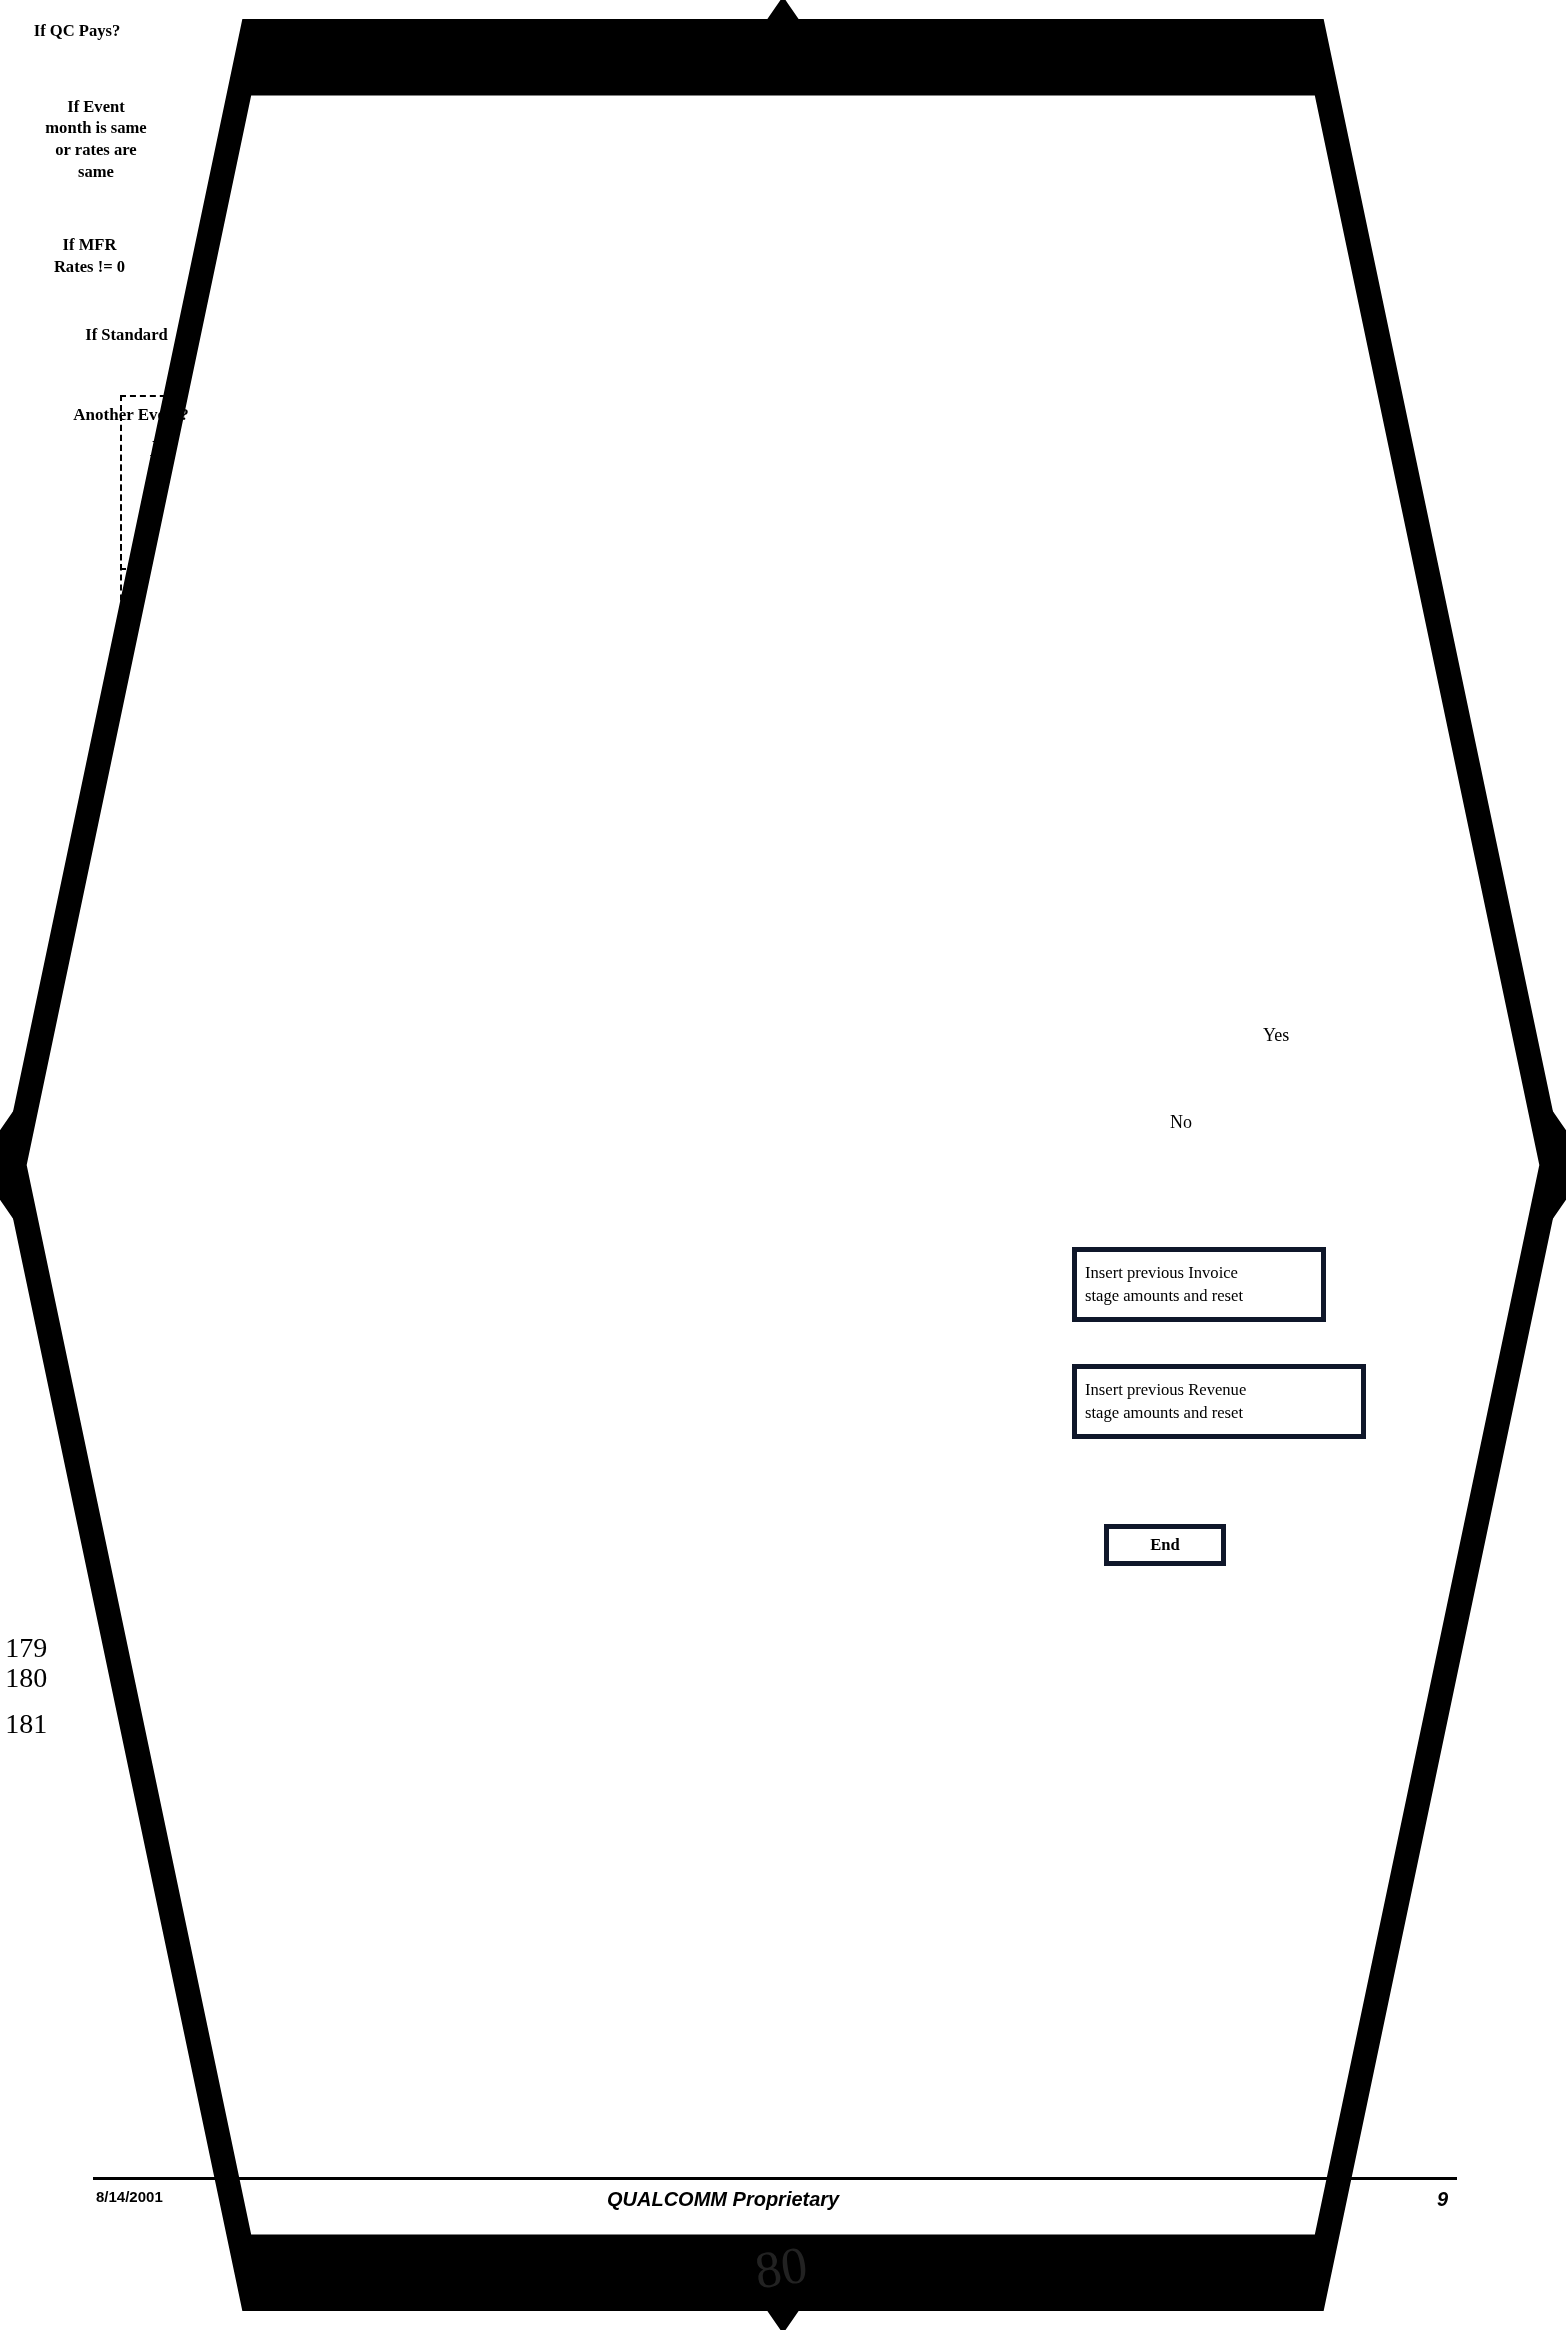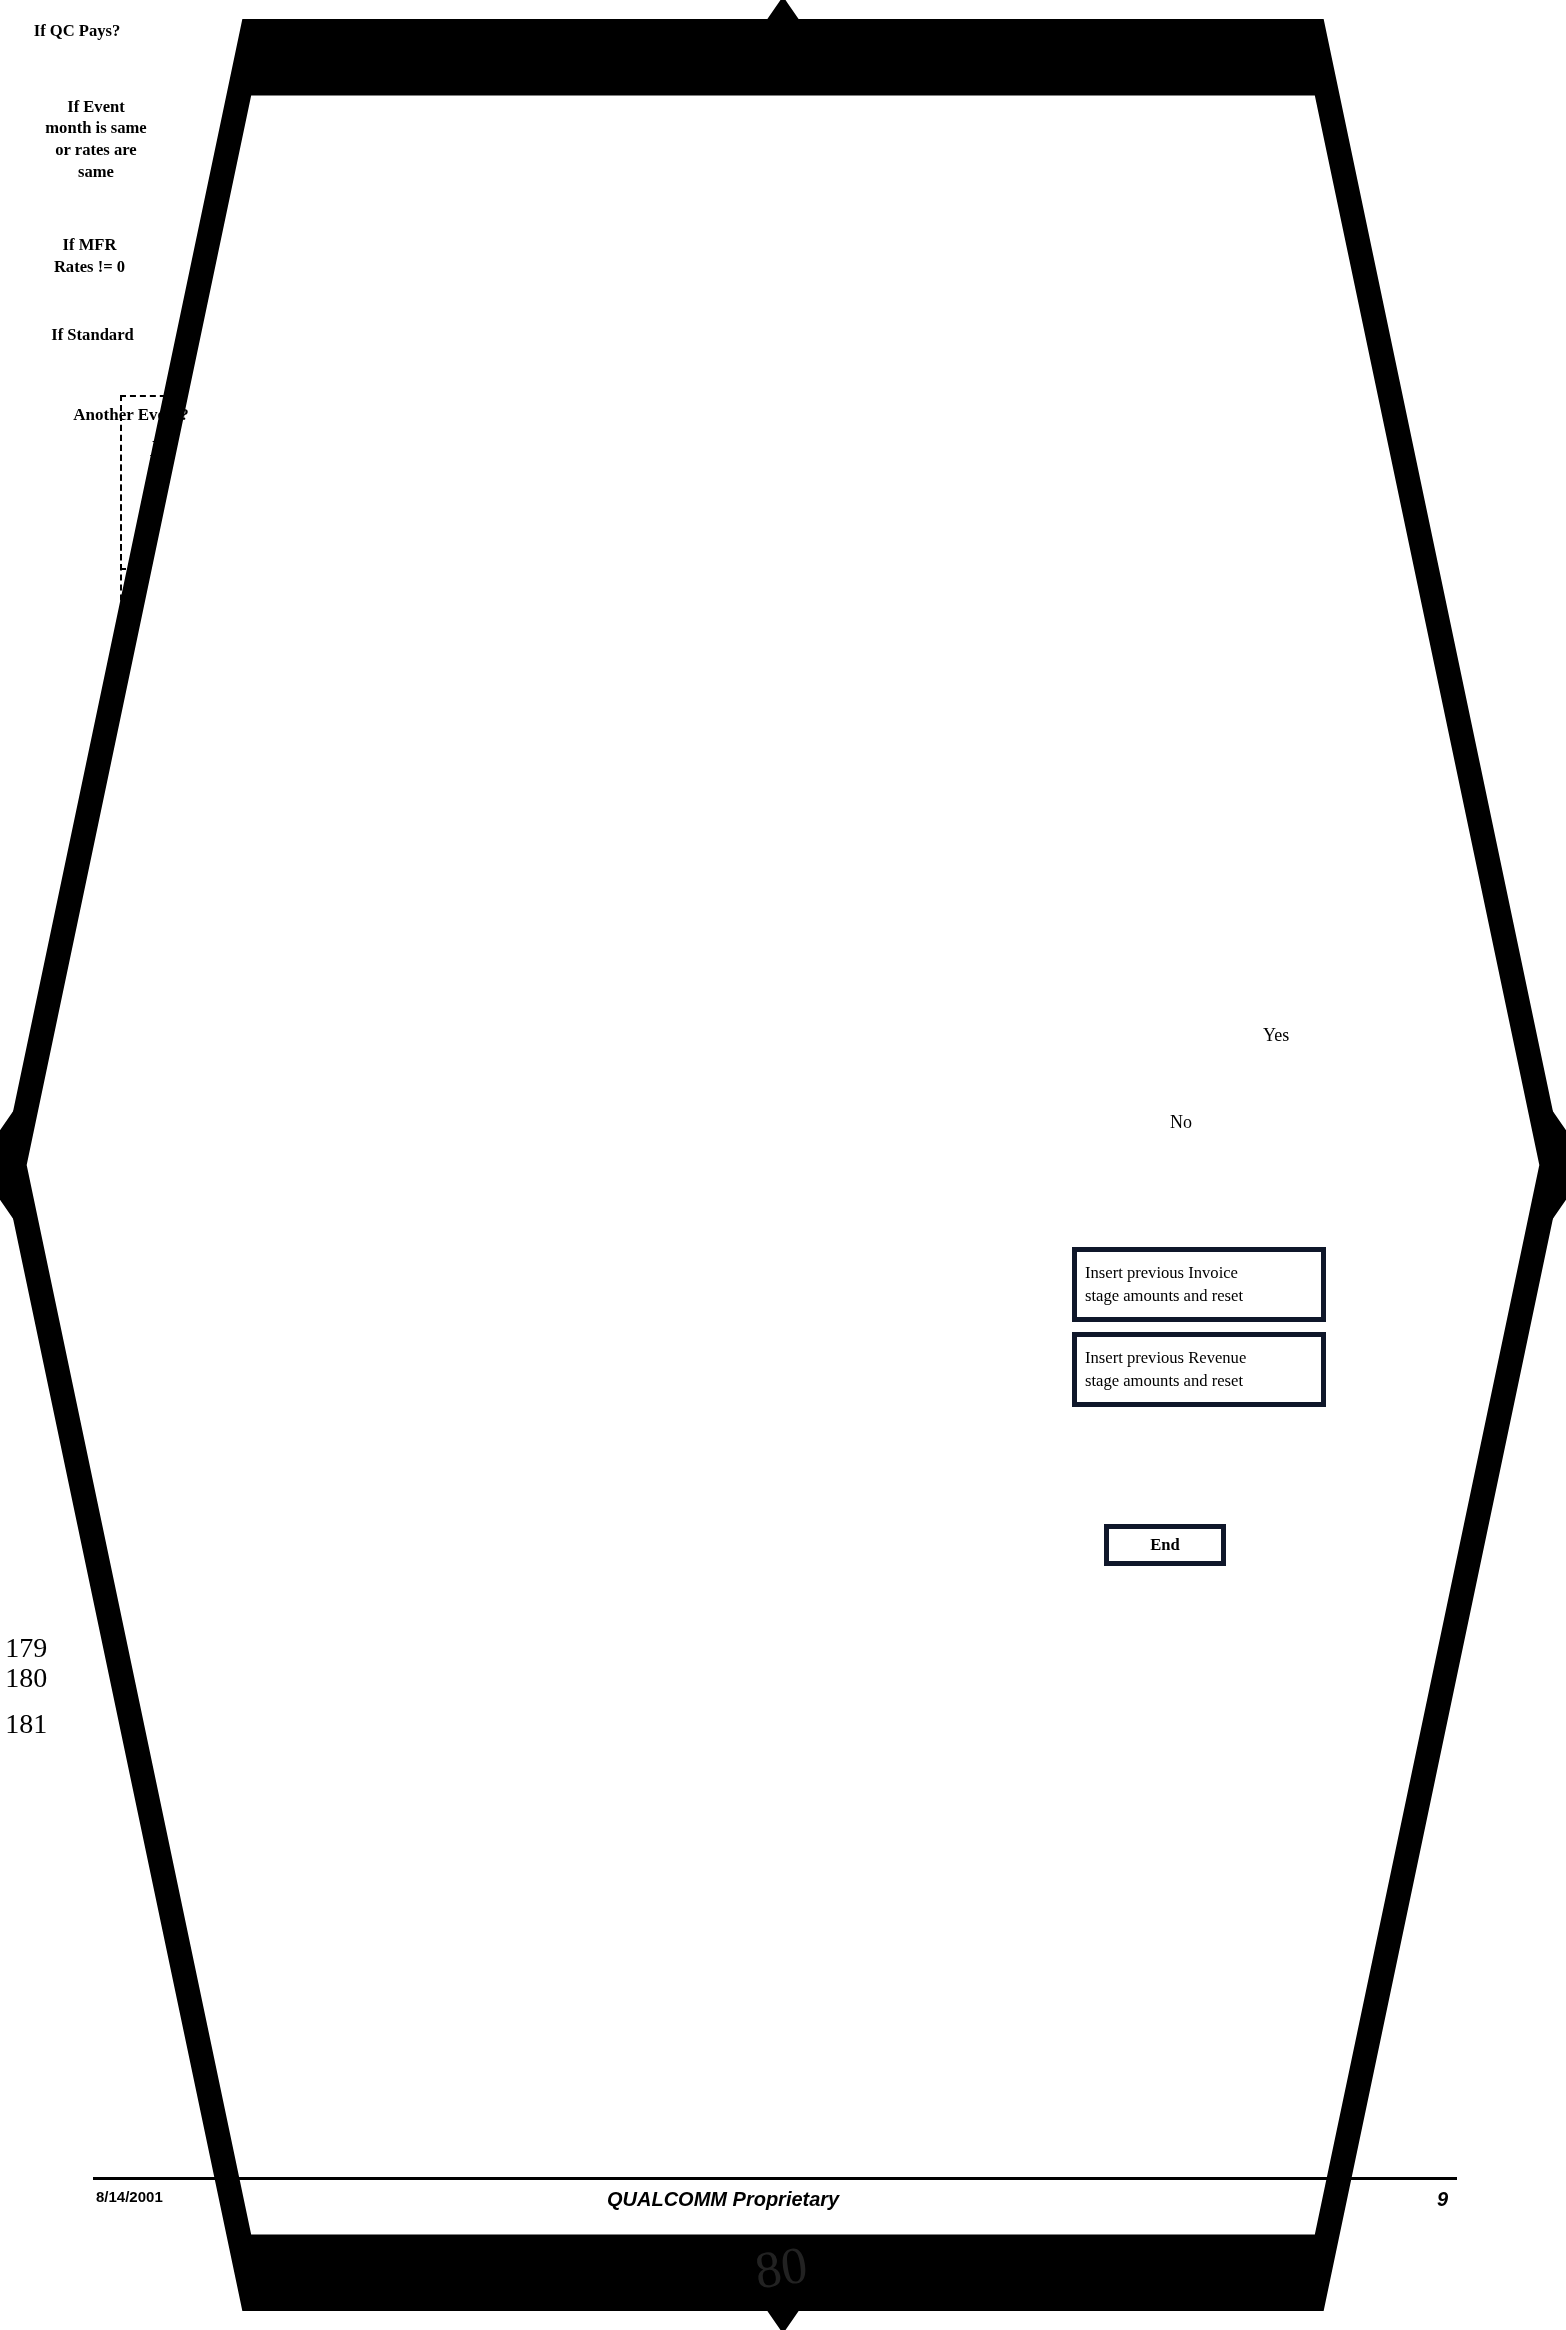--- a/index.html
+++ b/index.html
@@ -199,21 +199,21 @@
       </svg>
     <div class="dtxt" style="white-space:pre-line;">If MFR
 Rates != 0</div>
   </div>
   <div class="lbl" style="left:755px;top:833px;">Yes</div>
 
   <div class="node box" style="left:821px;top:839px;width:166px;height:99px;">
     <div class="t">Set INV Stage Type to INV-QFR or INV-ZERO</div>
   </div>
 
-  <div class="dia" style="left:645px;top:989px;width:185px;height:79px;">
+  <div class="dia" style="left:645px;top:989px;width:185px;height:79px;padding-left:34px;">
     <svg viewBox="0 0 280 120" preserveAspectRatio="none">
         <polygon points="140,3 277,60 140,117 3,60" fill="#fff" stroke="#000" stroke-width="4"></polygon>
       </svg>
     <div class="dtxt">If Standard</div>
   </div>
   <div class="lbl" style="left:646px;top:1072px;">Yes</div>
   <div class="lbl" style="left:794px;top:1072px;">No</div>
 
   <div class="node box" style="left:587px;top:1119px;width:148px;height:132px;">
     <div class="t" style="white-space:pre-line;">Increment running totals and
@@ -256,21 +256,21 @@
     <div class="dtxt">Another Event?</div>
   </div>
   <div class="lbl" style="left:1263px;top:1025px;">Yes</div>
   <div class="lbl" style="left:1170px;top:1112px;">No</div>
 
   <div class="node box" style="left:1072px;top:1247px;width:254px;height:75px;">
     <div class="t" style="white-space:pre-line;">Insert previous Invoice
 stage amounts and reset</div>
   </div>
 
-  <div class="node box" style="left:1072px;top:1332px;width:254px;height:75px;">
+  <div class="node box" style="left:1072px;top:1364px;width:294px;height:75px;">
     <div class="t" style="white-space:pre-line;">Insert previous Revenue
 stage amounts and reset</div>
   </div>
 
   <div class="node box ctr" style="left:1104px;top:1524px;width:122px;height:42px;">
     <div class="t bold">End</div>
   </div>
 </div>
 
 <div class="margin-nums">

